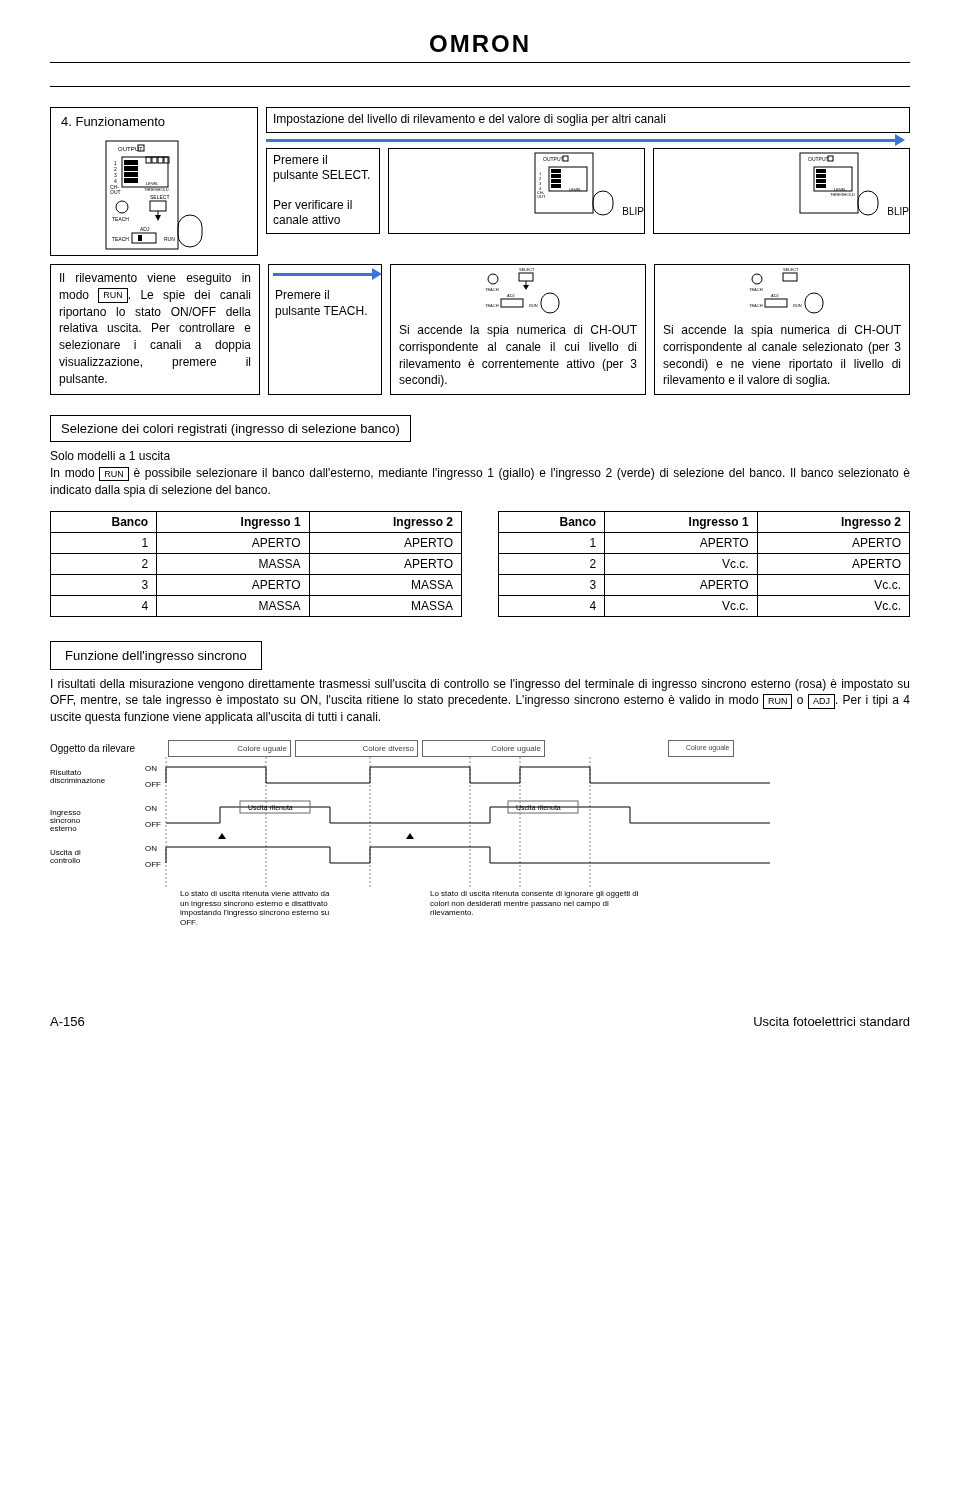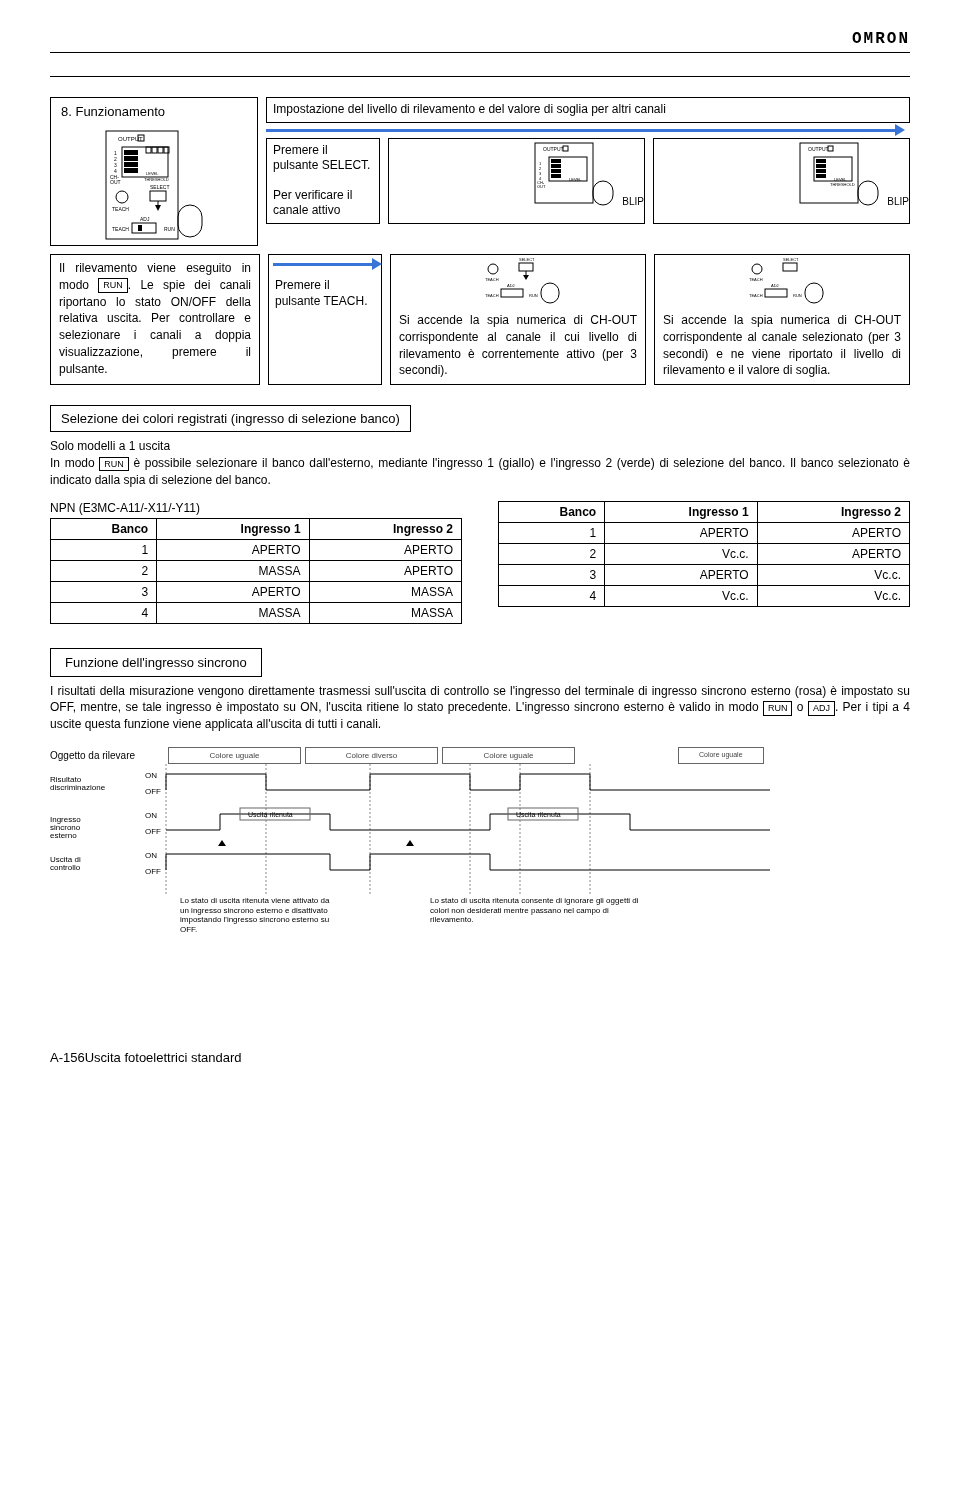--- a/index.html
+++ b/index.html
@@ -1,55 +1,55 @@
 <!DOCTYPE html>
 <html><head>
 <meta charset="utf-8">
 <style>
 body{margin:0;font-family:Arial,Helvetica,sans-serif;font-size:11px;color:#000;background:#fff;width:960px}
 .page{padding:30px 50px 30px 50px;position:relative}
-.logo{text-align:right;font-family:Liberation Mono, monospace;font-weight:900;font-size:16px;letter-spacing:2px;margin-bottom:4px}
+.logo{text-align:center;font-family:Liberation Sans, sans-serif;font-weight:900;font-size:24px;letter-spacing:2px;margin-bottom:4px}
 hr{border:none;border-top:1px solid #000;margin:0 0 20px 0}
 .box{border:1px solid #000}
 .section-title{padding:6px 10px;font-size:13px}
 .toptext{padding:4px 6px;font-size:12px;line-height:1.3}
 .small{font-size:10px;line-height:1.3}
 .bluearrow{background:#3875d6;height:3px;position:relative;margin:3px 0 6px 0}
 .bluearrow::after{content:"";position:absolute;right:-8px;top:-5px;border-left:10px solid #3875d6;border-top:6px solid transparent;border-bottom:6px solid transparent}
 .para{text-align:justify;font-size:12px;line-height:1.4;padding:5px 8px}
 .runlabel{border:1px solid #000;padding:0 4px;font-size:9px;display:inline-block;vertical-align:middle}
 table{border-collapse:collapse;width:100%;font-size:12px}
 th,td{border:1px solid #000;padding:3px 8px;text-align:right}
 .tablewrap{display:flex;gap:36px;margin-top:6px}
 .tablewrap>div{flex:1}
 .tlabel{font-size:12px;margin-bottom:3px}
 .timing{margin-top:8px}
 .timing-row{display:flex;align-items:center}
 .timing-label{width:90px;font-size:10px;line-height:1.1;padding-right:6px}
 .onoff{font-size:8px;width:22px}
-.tbox{border:1px solid #666;font-size:8px;padding:3px 18px;text-align:center;color:#444}
-.footer{display:flex;margin-top:116px;font-size:13px}
+.tbox{border:1px solid #666;font-size:8px;padding:3px 3px;text-align:right;color:#444}
+.footer{display:flex;justify-content:space-between;margin-top:87px;font-size:13px}
 .note{font-size:8px;line-height:1.2;color:#000}
 .bliplabel{font-size:10px;display:inline-block;vertical-align:bottom}
 .devblock{display:flex;align-items:flex-end;justify-content:flex-end}
 </style>
 </head>
 <body>
 
 <div class="page">
 <div class="logo">OMRON</div>
 <hr>
 <div style="height:3px"></div>
 <hr>
 
 <div style="display:flex;gap:8px">
 
 <div style="width:208px">
 <div class="box">
-  <div class="section-title">8. Funzionamento</div>
+  <div class="section-title">4. Funzionamento</div>
   <div style="display:flex;justify-content:center">
     <svg width="120" height="120" viewBox="0 0 120 120">
       <rect x="12" y="6" width="72" height="108" fill="none" stroke="#000"></rect>
       <rect x="84" y="80" width="24" height="32" rx="12" fill="none" stroke="#000"></rect>
       <text x="24" y="16" font-size="6">OUTPUT</text>
       <rect x="44" y="10" width="6" height="6" fill="none" stroke="#000"></rect>
       <rect x="28" y="22" width="46" height="30" fill="none" stroke="#000"></rect>
       <text x="20" y="30" font-size="5">1</text>
               <text x="20" y="36" font-size="5">2</text>
       <text x="20" y="42" font-size="5">3</text>
@@ -185,21 +185,20 @@
 
 <div style="margin-top:20px">
 <div class="box" style="display:inline-block;padding:5px 10px;font-size:13px">Selezione dei colori registrati (ingresso di selezione banco)</div>
 <div class="para" style="padding:6px 0">
   <span>Solo modelli a 1 uscita</span><br>
   <span>In modo </span><span class="runlabel">RUN</span><span> è possibile selezionare il banco dall'esterno, mediante l'ingresso 1 (giallo) e l'ingresso 2 (verde) di selezione del banco. Il banco selezionato è indicato dalla spia di selezione del banco.</span>
 </div>
 
 <div class="tablewrap">
 <div>
-<div class="tlabel">NPN (E3MC-A11/-X11/-Y11)</div>
 <table>
 <tbody>
               <tr>
                 <th>Banco</th>
                 <th>Ingresso 1</th>
                 <th>Ingresso 2</th>
               </tr>
 <tr>
                 <td>1</td>
                 <td>APERTO</td>

